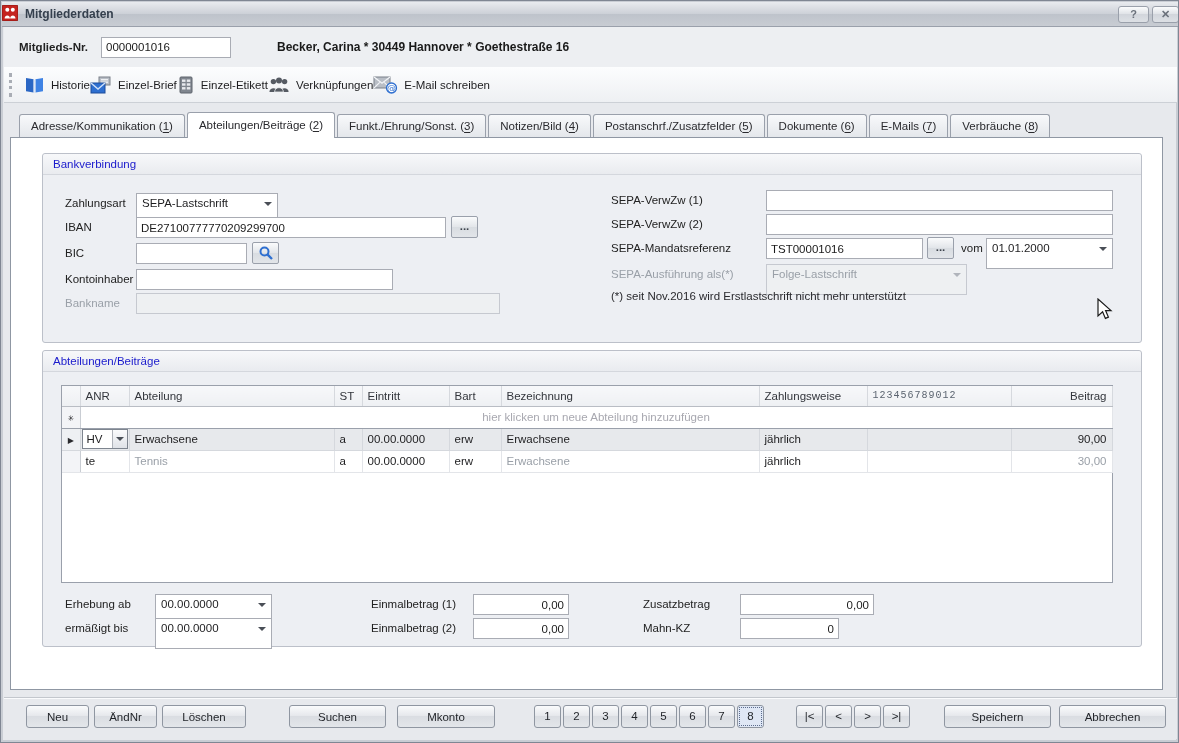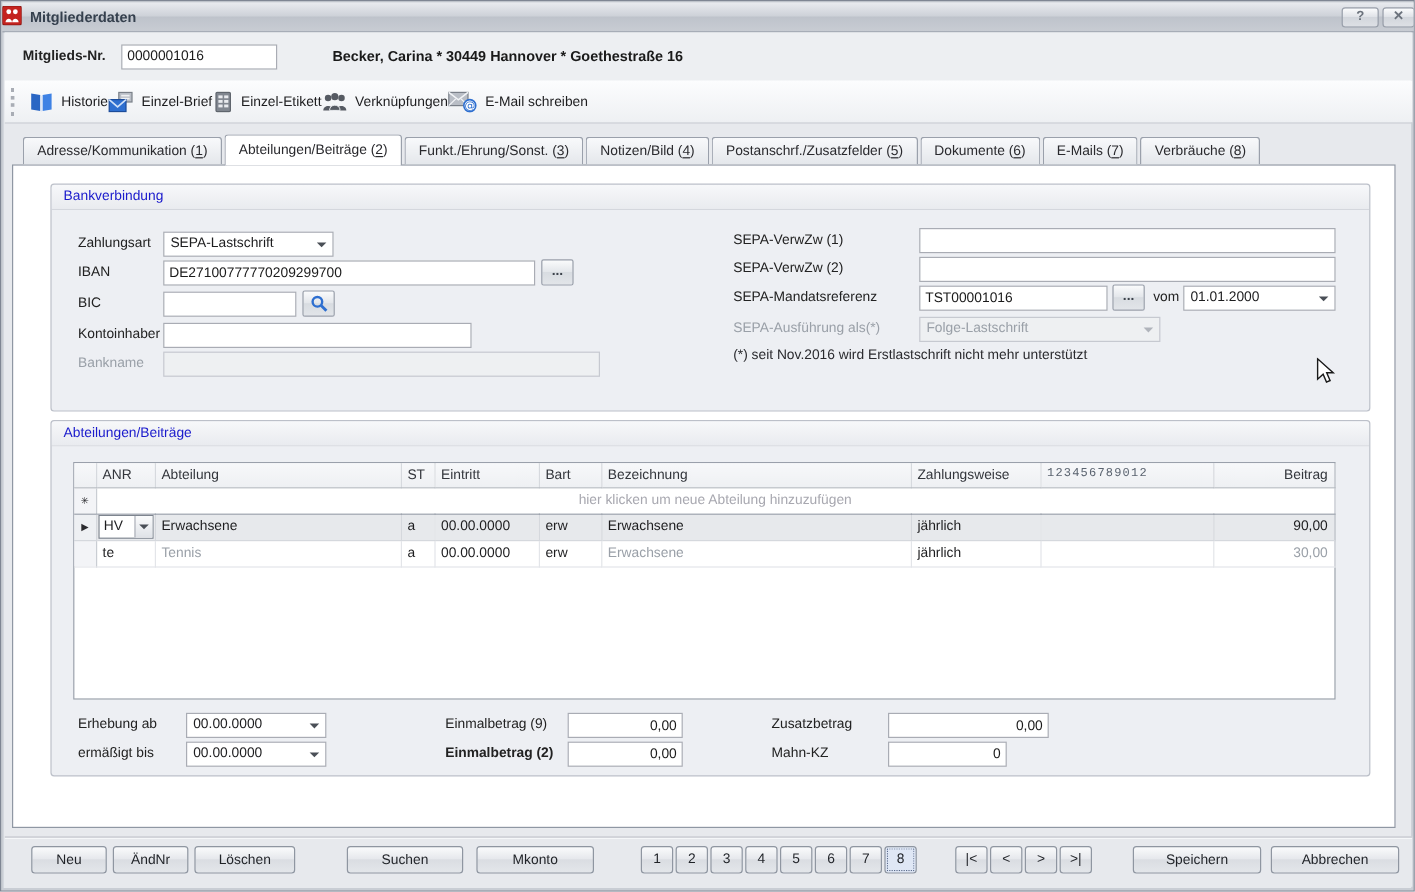--- a/index.html
+++ b/index.html
@@ -55,21 +55,21 @@
   .g-bank { left:31px; top:15px; width:1100px; height:190px; }
   .g-abt  { left:31px; top:212px; width:1100px; height:297px; }
   .flabel { position:absolute; line-height:20px; color:#222; white-space:nowrap; }
   .flabel.dis { color:#9aa0a8; }
 
   input[type=text] { height:21px; border:1px solid #a9acb4; background:#fff; padding:0 4px;
                      font:inherit; color:#1a1a1a; }
   input.num { text-align:right; }
   input.dis { background:#eef0f2; border-color:#c6c9d0; color:#9aa0a8; }
 
-  .combo { position:absolute; height:21px; border:1px solid #a9acb4; background:#fff; }
+  .combo { position:absolute; height:31px; border:1px solid #a9acb4; background:#fff; }
   .combo .val { position:absolute; left:5px; top:0; line-height:19px; white-space:nowrap; }
   .combo .arr { position:absolute; right:5px; top:8px; width:0; height:0;
                 border-left:4px solid transparent; border-right:4px solid transparent; border-top:4px solid #4a4f57; }
   .combo.dis { background:#eef0f2; border-color:#c6c9d0; }
   .combo.dis .val { color:#9aa0a8; }
   .combo.dis .arr { border-top-color:#b0b4bb; }
 
   .mini-btn { position:absolute; width:27px; height:22px; border:1px solid #9aa0ab; border-radius:2px;
               background:linear-gradient(#fafbfc,#e3e6ea 48%,#d8dce1 50%,#e2e5e9);
               text-align:center; line-height:18px; font-weight:bold; color:#3c424b; cursor:default; }
@@ -357,23 +357,23 @@
       <div class="combo" style="left:112px; top:243px; width:117px;">
         <span class="val">00.00.0000</span>
         <span class="arr"></span>
       </div>
       <span class="flabel" style="left:22px; top:267px;">ermäßigt bis</span>
       <div class="combo" style="left:112px; top:267px; width:117px;">
         <span class="val">00.00.0000</span>
         <span class="arr"></span>
       </div>
 
-      <span class="flabel" style="left:328px; top:243px;">Einmalbetrag (9)</span>
+      <span class="flabel" style="left:328px; top:243px;">Einmalbetrag (1)</span>
       <input type="text" class="num" style="position: absolute; left: 430px; top: 243px; width: 96px;" value="0,00">
-      <span class="flabel" style="left:328px; top:267px;font-weight:bold;">Einmalbetrag (2)</span>
+      <span class="flabel" style="left:328px; top:267px;">Einmalbetrag (2)</span>
       <input type="text" class="num" style="position: absolute; left: 430px; top: 267px; width: 96px;" value="0,00">
 
       <span class="flabel" style="left:600px; top:243px;">Zusatzbetrag</span>
       <input type="text" class="num" style="position: absolute; left: 697px; top: 243px; width: 134px;" value="0,00">
       <span class="flabel" style="left:600px; top:267px;">Mahn-KZ</span>
       <input type="text" class="num" style="position: absolute; left: 697px; top: 267px; width: 99px;" value="0">
     </div>
   </div>
 
   <div class="footer">

